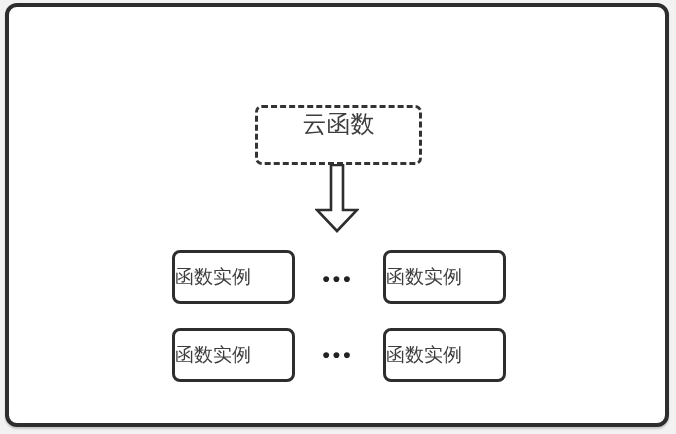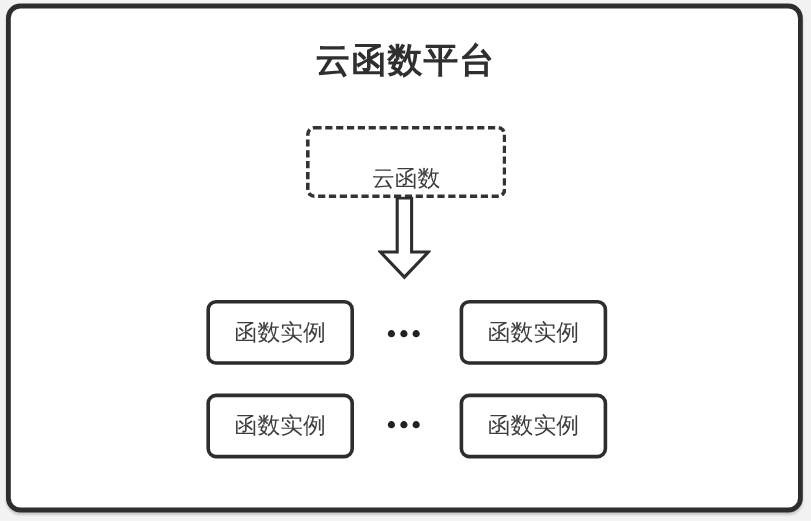--- a/index.html
+++ b/index.html
@@ -47,43 +47,43 @@
     position: absolute;
     left: 255px;
     top: 105px;
     width: 167px;
     height: 60px;
     box-sizing: border-box;
     border: 3px dashed #333333;
     border-radius: 7px;
     background: #ffffff;
     display: flex;
-    align-items: flex-end;
+    align-items: flex-start;
     justify-content: center;
-    font-size: 19px;
+    font-size: 24px;
     color: #3d3d3d;
   }
   .down-arrow {
     position: absolute;
     left: 315px;
     top: 164px;
     width: 44px;
     height: 70px;
   }
   .instance-box {
     position: absolute;
     width: 123px;
     height: 54px;
     box-sizing: border-box;
     border: 3px solid #2d2d2d;
     border-radius: 8px;
     background: #ffffff;
     display: flex;
     align-items: center;
-    justify-content: center;
+    justify-content: flex-start;
     font-size: 19px;
     color: #3d3d3d;
   }
   .pos-r1c1 { left: 172px; top: 250px; }
   .pos-r1c2 { left: 383px; top: 250px; }
   .pos-r2c1 { left: 172px; top: 328px; }
   .pos-r2c2 { left: 383px; top: 328px; }
   .dots {
     position: absolute;
     left: 312px;
@@ -106,21 +106,20 @@
     color: #c9c9c9;
   }
 </style>
 </head>
 <body>
 
 <div class="frame"></div>
 
 <div class="canvas">
 
-  <div class="title">云函数平台</div>
 
   <div class="cloud-fn-box">
     <span>云函数</span>
   </div>
 
   <svg class="down-arrow" viewBox="0 0 44 70" xmlns="http://www.w3.org/2000/svg">
     <polygon points="16,1 28,1 28,46 42,46 22,67 2,46 16,46" fill="#ffffff" stroke="#2e2e2e" stroke-width="2.6" stroke-linejoin="miter"></polygon>
   </svg>
 
   <div class="instance-box pos-r1c1">

